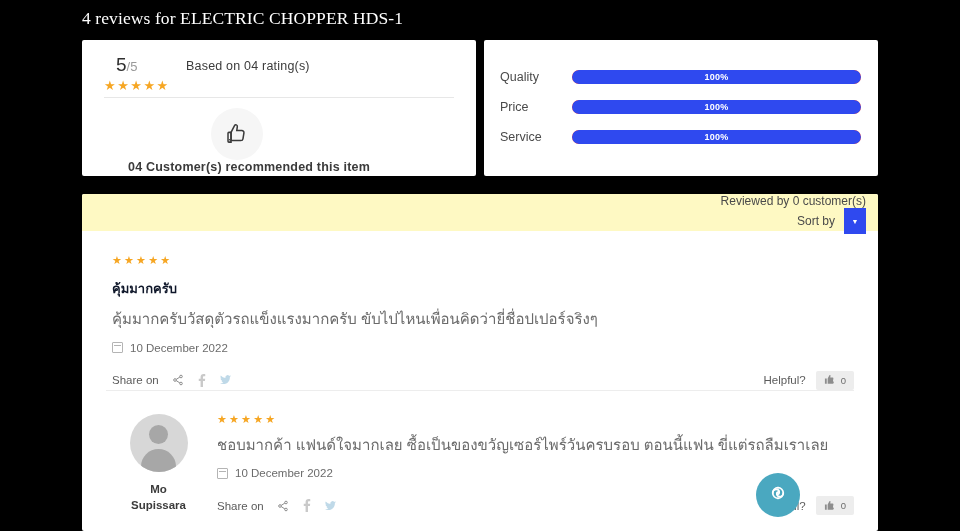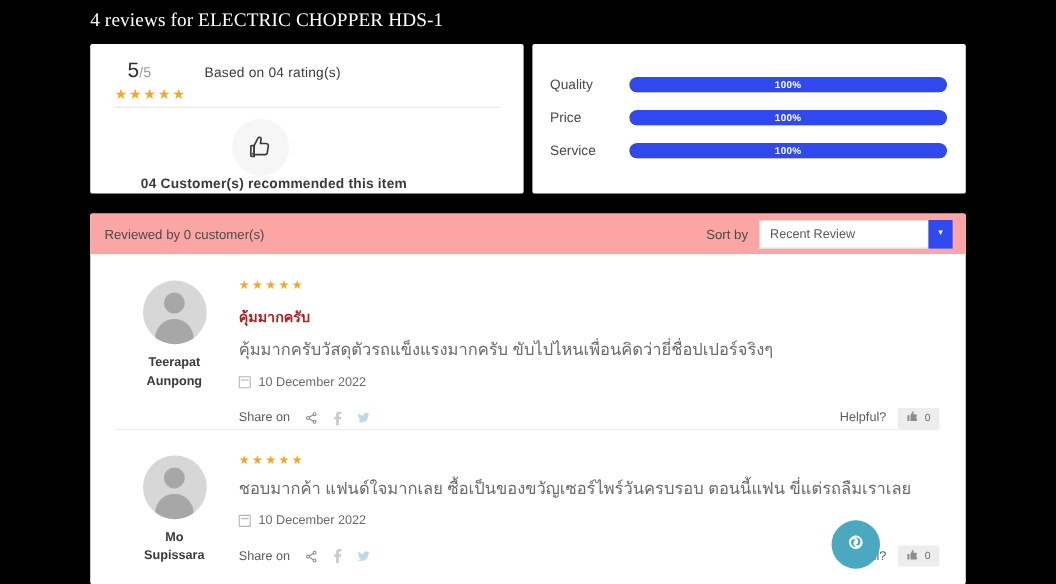--- a/index.html
+++ b/index.html
@@ -104,21 +104,21 @@
   }
   .bar-label {
     width: 72px;
     font-size: 12.5px;
     color: #4a4a4a;
     flex: none;
   }
   .bar-track {
     flex: 1;
     height: 14px;
-    background: #fde047;
+    background: #ef4444;
     border-radius: 7px;
     overflow: hidden;
   }
   .bar-fill {
     height: 100%;
     background: #2f49ef;
     border-radius: 7px;
     display: flex;
     align-items: center;
     justify-content: center;
@@ -133,25 +133,26 @@
     position: absolute;
     left: 82px; top: 194px;
     width: 796px;
     height: 337px;
     background: #ffffff;
     border-radius: 2px;
     overflow: hidden;
   }
   .reviews-head {
     height: 37px;
-    background: #fca5a5;
-    display: flex;
-    align-items: center;
+    background: #fef9c3;
+    display: flex;
+    align-items: flex-end;
     padding: 0 12px 0 13px;
     position: relative;
+    flex-direction: column;
   }
   .reviewed-by {
     font-size: 12px;
     color: #4a4a4a;
   }
   .sort-wrap {
     margin-left: auto;
     display: flex;
     align-items: center;
   }
@@ -236,21 +237,21 @@
   .stars-row {
     color: #f6a623;
     font-size: 11px;
     letter-spacing: 2.2px;
     line-height: 1;
   }
   .review-title {
     margin-top: 12px;
     font-size: 13px;
     font-weight: bold;
-    color: #b91c1c;
+    color: #0f172a;
   }
   .review-text {
     margin-top: 9px;
     font-size: 15px;
     color: #6b6b6b;
     line-height: 1.5;
   }
   .review-date {
     margin-top: 11px;
     display: flex;
@@ -384,37 +385,27 @@
       </div>
     </div>
   </div>
 
   <div class="reviews-panel">
 
     <div class="reviews-head">
       <div class="reviewed-by">Reviewed by 0 customer(s)</div>
       <div class="sort-wrap">
         <div class="sort-label">Sort by</div>
-        <div class="select-box">
-          <span>Recent Review</span>
-        </div>
         <div class="select-arrow">
             <span>▼</span>
           </div>
       </div>
     </div>
 
     <div class="review">
-      <div class="reviewer">
-        <div class="avatar"></div>
-        <div class="reviewer-name">
-          <div>Teerapat</div>
-          <div>Aunpong</div>
-        </div>
-      </div>
       <div class="review-body">
         <div class="stars-row">★★★★★</div>
         <div class="review-title">คุ้มมากครับ</div>
         <div class="review-text">คุ้มมากครับวัสดุตัวรถแข็งแรงมากครับ ขับไปไหนเพื่อนคิดว่ายี่ชื่อปเปอร์จริงๆ</div>
         <div class="review-date">
           <span class="cal-icon"></span>
           <span>10 December 2022</span>
         </div>
         <div class="review-footer">
           <div class="share-on">Share on</div>

